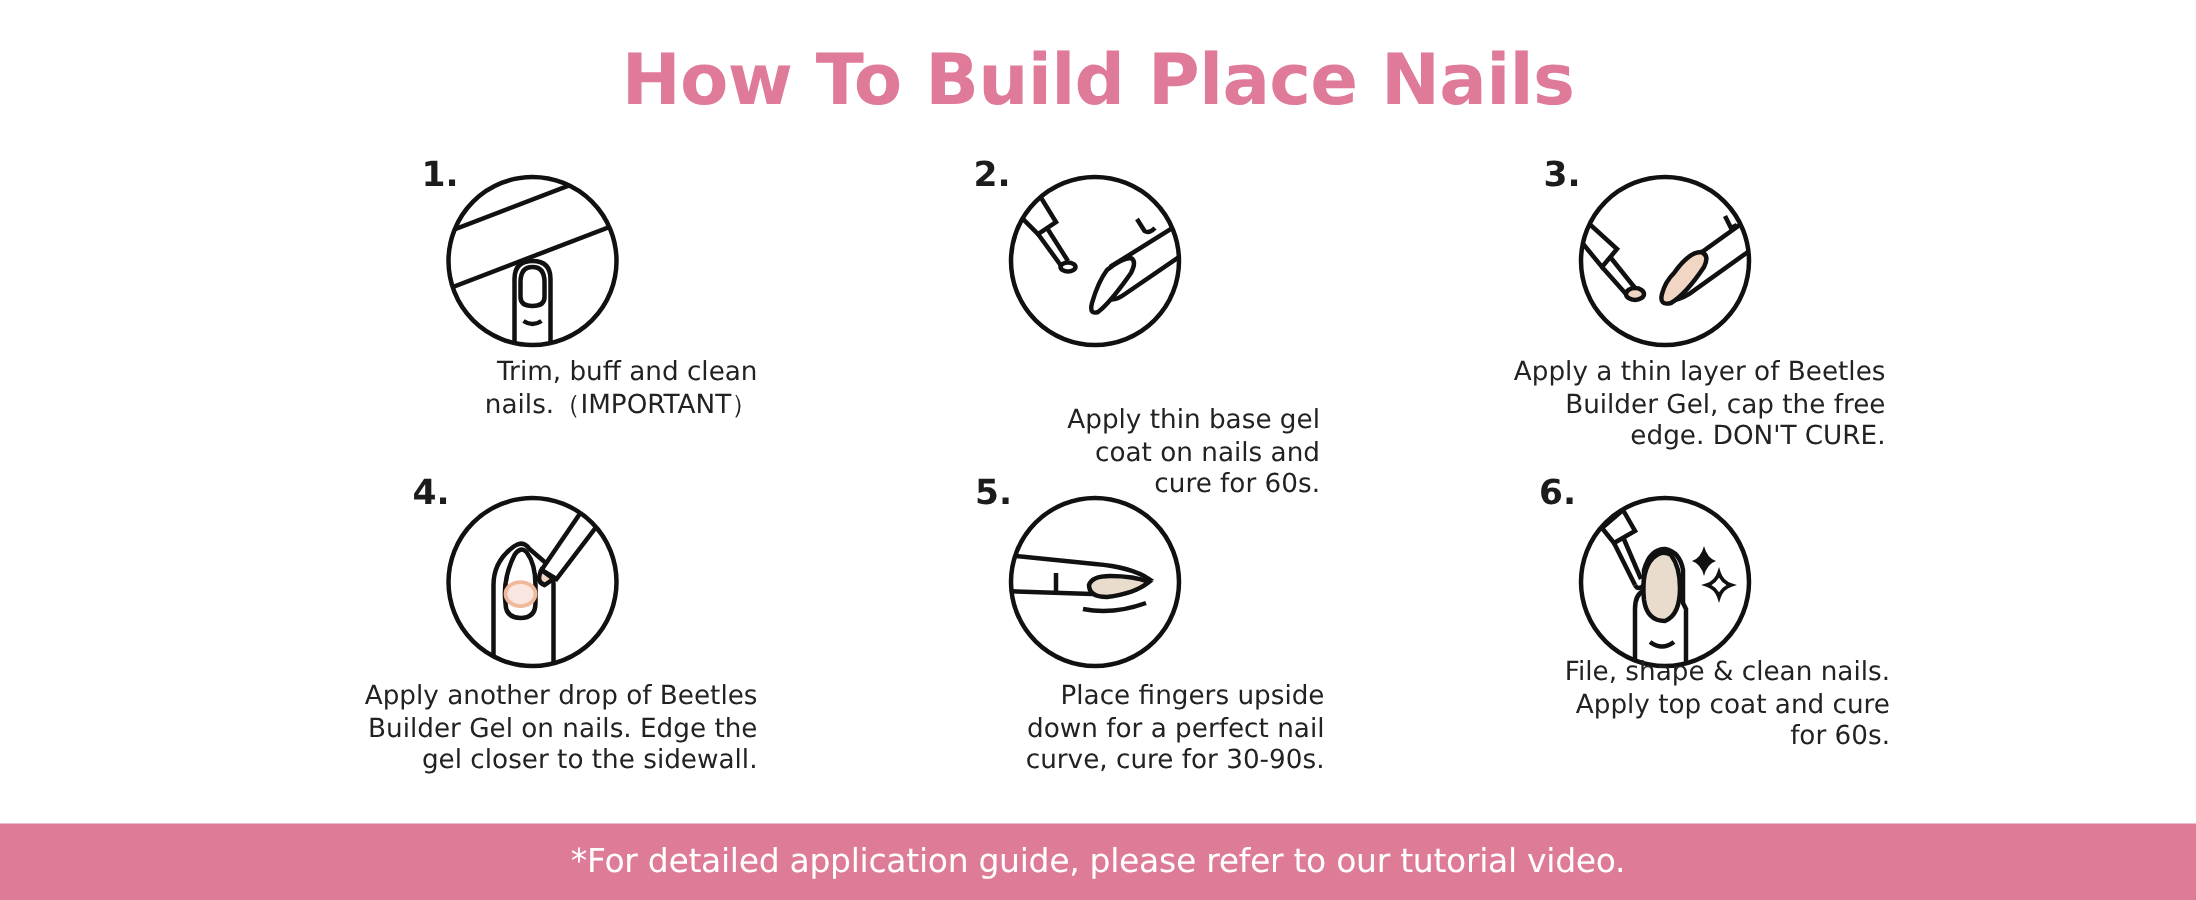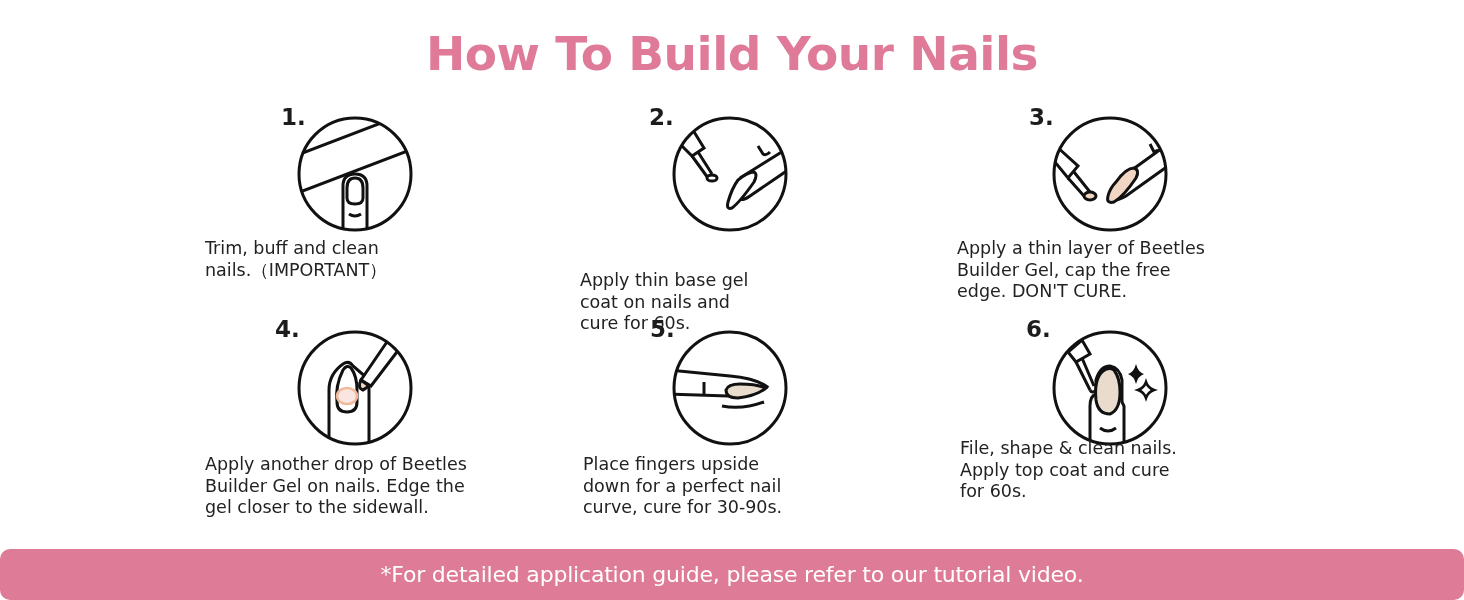--- a/index.html
+++ b/index.html
@@ -12,36 +12,36 @@
     font-family: "DejaVu Sans", sans-serif; font-weight: bold; font-size: 47px;
     color: #df7b98; letter-spacing: -0.5px; margin: 0;
   }
   .step { position: absolute; width: 300px; }
   .step .num {
     position: absolute; font-family: "DejaVu Sans", sans-serif; font-weight: bold;
     font-size: 23px; color: #1c1c1c;
   }
   .step svg { position: absolute; }
   .step .caption {
-    position: absolute; left: 0; width: 300px; text-align: left;
+    position: absolute; left: 0; width: 300px; text-align: right;
     font-family: "DejaVu Sans", sans-serif; font-size: 17.5px; line-height: 21.5px; color: #222;
     white-space: pre-line;
   }
   .footer {
     position: absolute; left: 0; top: 549px; width: 1464px; height: 51px;
-    background: #de7c97; display: flex; align-items: center; justify-content: center; border-radius: 10px;
+    background: #de7c97; display: flex; align-items: center; justify-content: center;
   }
   .footer span {
     color: #ffffff; font-family: "DejaVu Sans", sans-serif; font-size: 22px; letter-spacing: -0.2px;
   }
 </style>
 </head>
 <body>
 
-<h1 class="title">How To Build Your Nails</h1>
+<h1 class="title">How To Build Place Nails</h1>
 
 <div class="step" style="left:205px; top:100px;">
   <span class="num" style="left:76px; top:4px;">1.</span>
   <svg width="120" height="120" viewBox="0 0 120 120" style="left:90px; top:16px;">
     <defs>
         <clipPath id="c1">
           <circle cx="60" cy="58" r="56"></circle>
         </clipPath>
       </defs>
     <g clip-path="url(#c1)" fill="none" stroke="#111" stroke-width="3">

